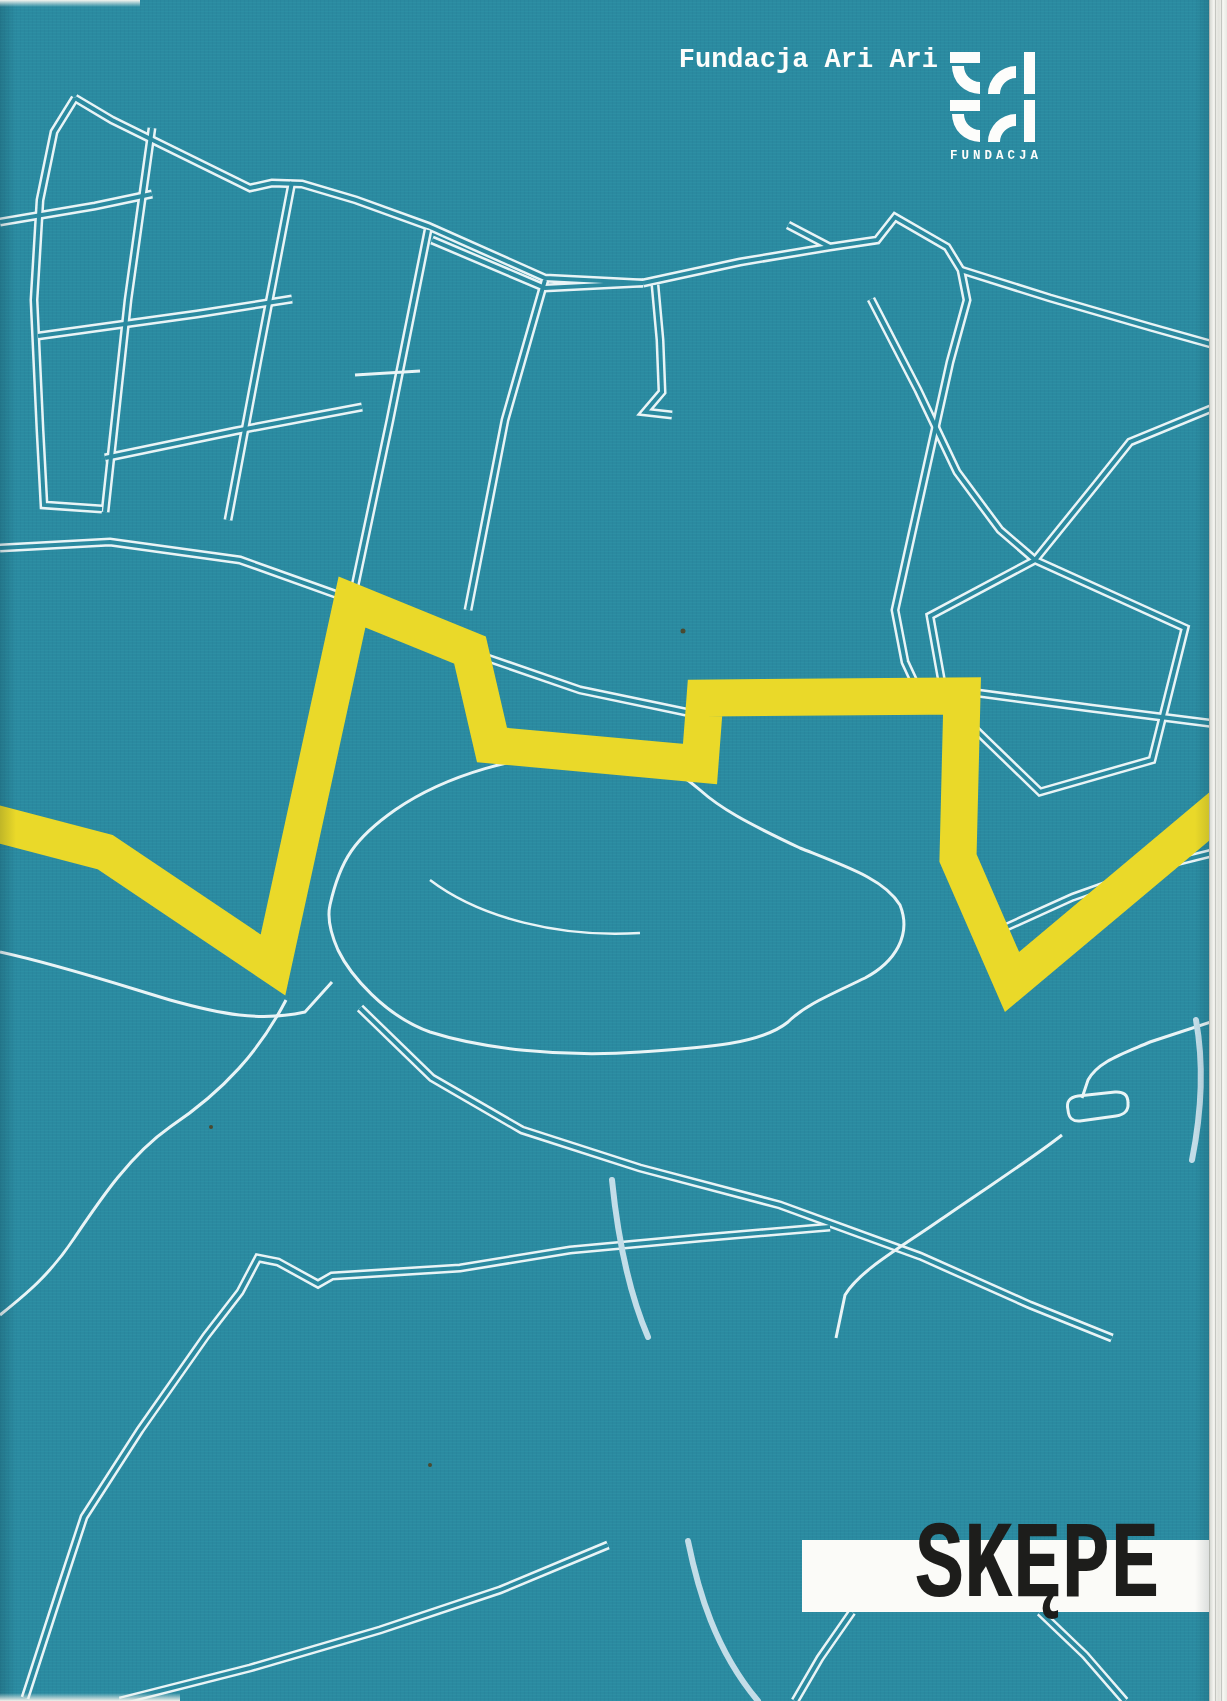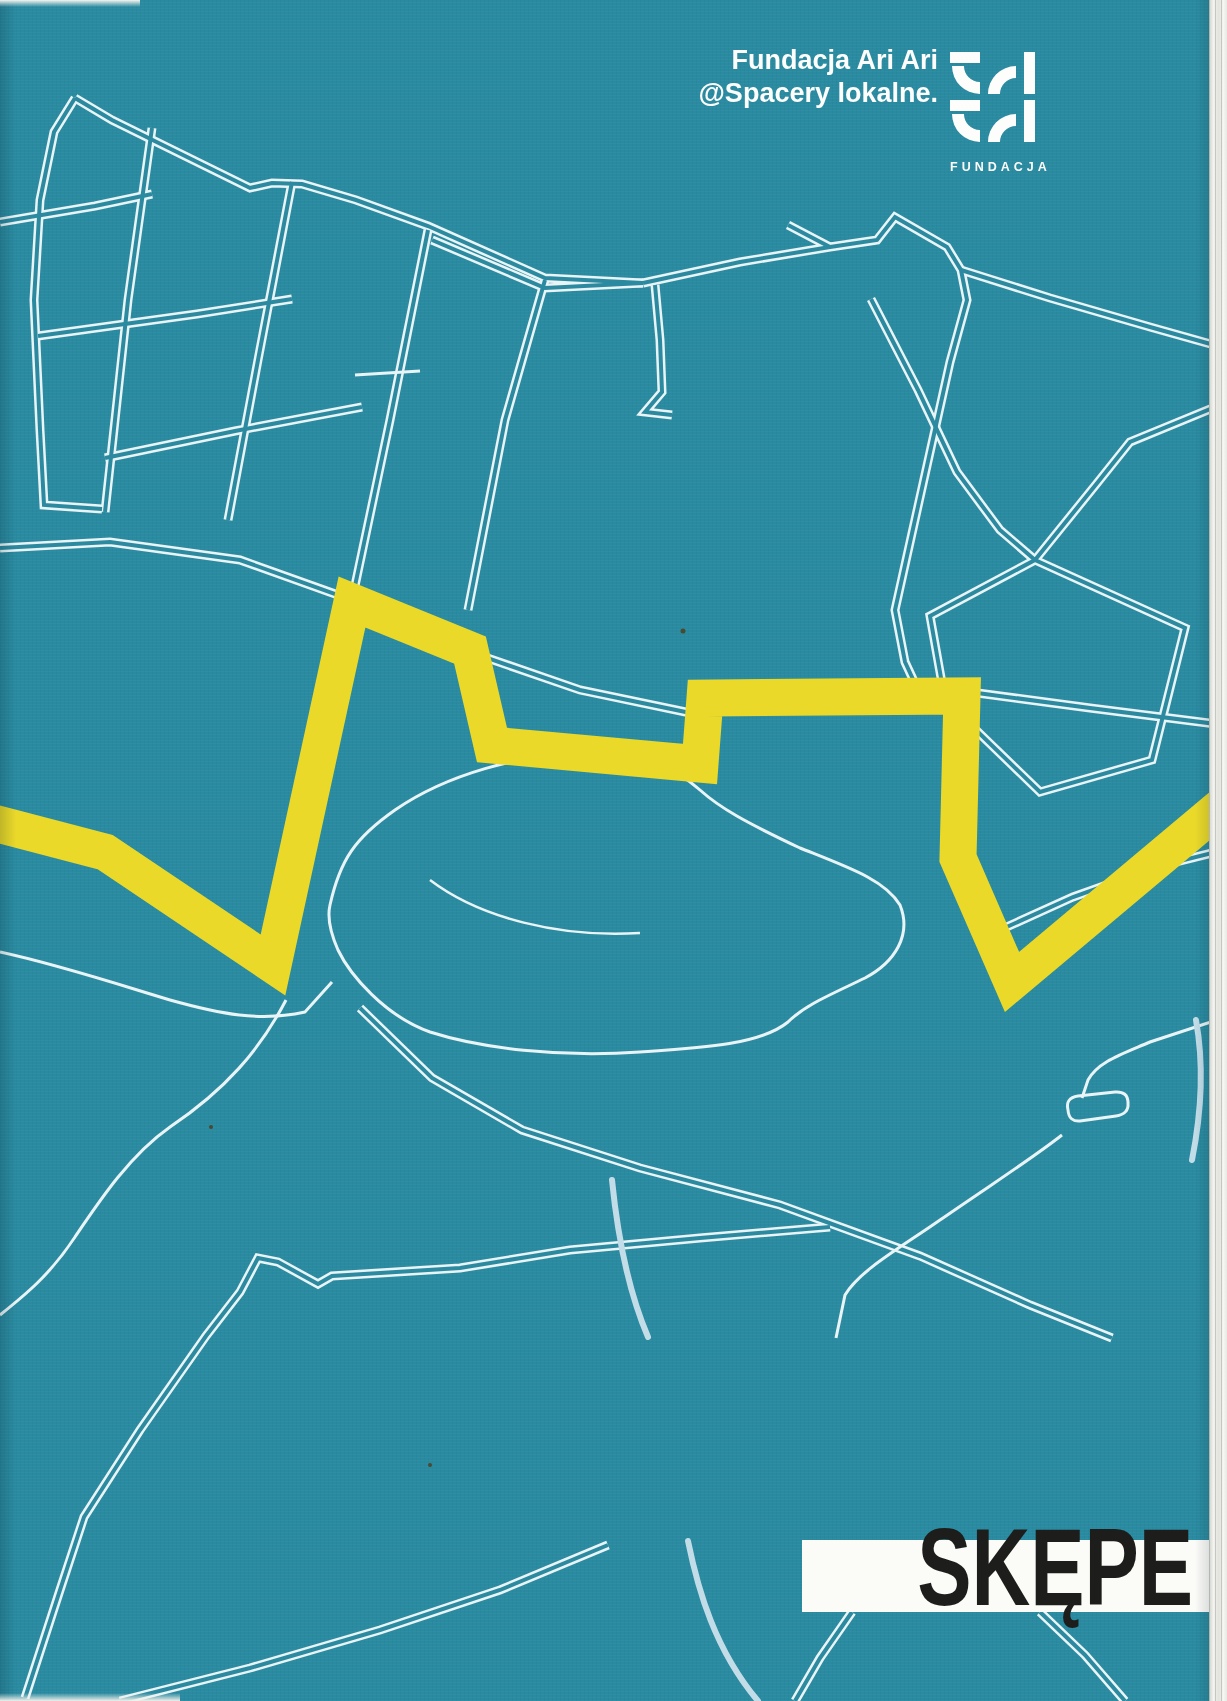--- a/index.html
+++ b/index.html
@@ -1,38 +1,38 @@
 <!DOCTYPE html>
 <html><head>
 <meta charset="utf-8">
 <style>
   html,body{margin:0;padding:0;background:#444;}
   .stage{position:relative;width:1227px;height:1701px;overflow:hidden;
-         font-family:Liberation Sans, sans-serif;}
+         font-family:Liberation Mono, monospace;}
   
   .cover-bg{position:absolute;inset:0;background:#2b8aa0;}
   .cover-bg::after{content:"";position:absolute;inset:0;
      background:
        repeating-linear-gradient(0deg, rgba(255,255,255,0.045) 0 1px, transparent 1px 3px),
        repeating-linear-gradient(90deg, rgba(0,40,55,0.05) 0 1px, transparent 1px 4px);
      mix-blend-mode:overlay;}
   .map-svg{position:absolute;inset:0;z-index:1;}
   
   .credits{position:absolute;top:44px;right:289px;z-index:4;text-align:right;
      color:#fdfdfb;font-size:27px;line-height:33px;font-weight:700;white-space:nowrap;}
   
   .logo{position:absolute;top:52px;left:950px;width:92px;z-index:4;text-align:left;}
   .logo-caption{color:#fdfdfb;font-size:12.5px;font-weight:700;letter-spacing:4px;
-     margin-top:12px;white-space:nowrap;}
+     margin-top:0;white-space:nowrap;}
   
   .panel{position:absolute;background:#fbfbf8;z-index:3;}
   .panel-main{left:318px;top:1337px;width:893px;height:203px;
      display:flex;align-items:center;justify-content:flex-end;}
   .panel-sub{left:802px;top:1540px;width:409px;height:72px;
-     display:flex;align-items:flex-start;}
+     display:flex;align-items:flex-start;justify-content:flex-end;}
   .title-main{color:#1d1d1b;font-weight:700;font-size:128px;letter-spacing:0;
      transform:scaleX(0.89);transform-origin:right center;
      padding-right:64px;line-height:1;margin-top:-6px;white-space:nowrap;}
   .title-sub{color:#1d1d1b;font-weight:700;font-size:110px;
      transform:scaleX(0.74);transform-origin:right top;
      padding-right:70px;line-height:0.78;margin-top:-16px;white-space:nowrap;}
   
   .scan-right{position:absolute;top:0;right:0;width:18px;height:1701px;z-index:6;
      background:linear-gradient(90deg,#cfd2cc 0%,#f3f3ef 25%,#e2e3dd 55%,#f6f6f2 80%,#e8e9e3 100%);}
   .scan-right::after{content:"";position:absolute;inset:0;
@@ -131,21 +131,20 @@
     <g fill="#4a4a30" stroke="none">
       <circle cx="683" cy="631" r="2.5"></circle>
       <circle cx="211" cy="1127" r="2"></circle>
       <circle cx="1266" cy="853" r="2"></circle>
       <circle cx="430" cy="1465" r="2"></circle>
     </g>
   </svg>
 
   <div class="credits">
     <div>Fundacja Ari Ari</div>
-    <div>@Spacery lokalne.</div>
   </div>
 
   <div class="logo">
     <svg width="88" height="92" viewBox="0 0 88 92" fill="#fdfdfb">
 
       <rect x="0" y="0" width="30" height="11"></rect>
       <path d="M2,14 A28,28 0 0 0 30,42 L30,30 A16,16 0 0 1 14,14 Z"></path>
       <path d="M38,42 A28,28 0 0 1 66,14 L66,26 A16,16 0 0 0 50,42 Z"></path>
       <rect x="74" y="0" width="11" height="42"></rect>
 

